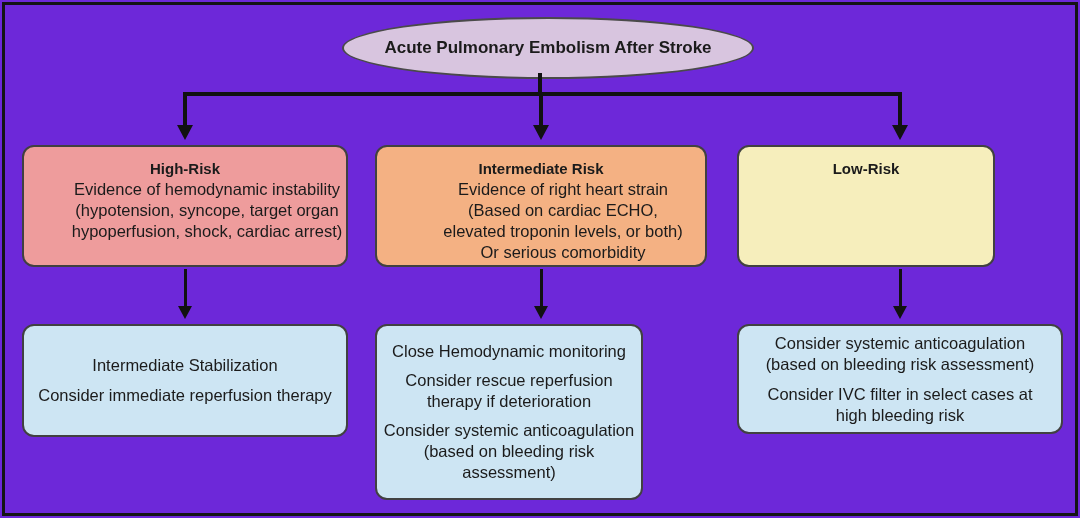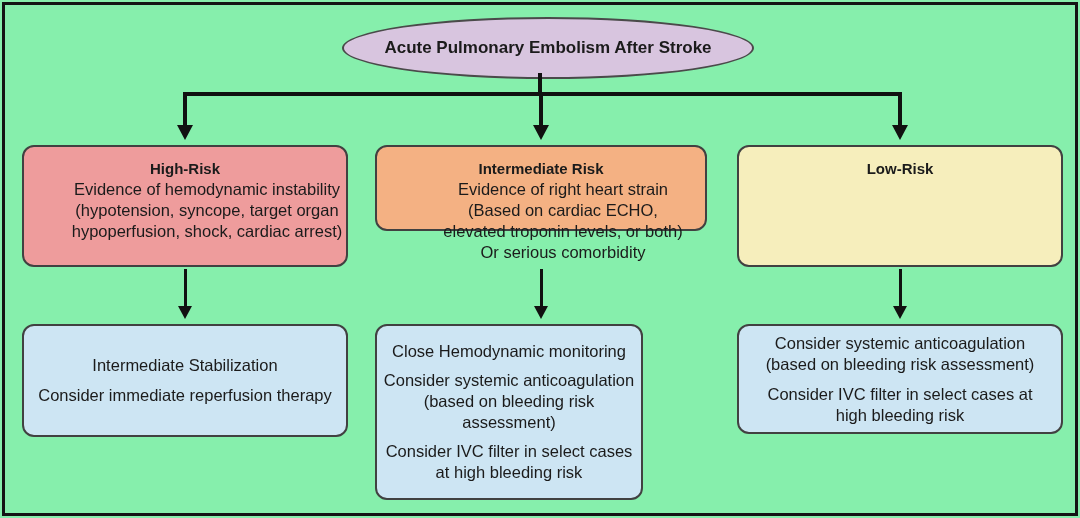--- a/index.html
+++ b/index.html
@@ -1,19 +1,19 @@
 <!DOCTYPE html>
 <html style="--root-fill: #d8c5df; --high-risk-fill: #ee9c9c; --intermediate-fill: #f4b183; --low-risk-fill: #f6eebc; --outcome-fill: #cde5f3; --border: #414141; --arrow: #111111;"><head>
 <meta charset="utf-8">
 <style>
   html,body{margin:0;padding:0;background:#ffffff;}
   .stage{
     position:relative;
     width:1080px;height:518px;
-    background:#86efac;
+    background:#6d28d9;
     font-family:"Liberation Sans","DejaVu Sans",sans-serif;
     color:#1b1b1b;
     overflow:hidden;
   }
   .frame{
     position:absolute;
     left:2px;top:2px;right:2px;bottom:2px;
     border:3px solid #141414;
     pointer-events:none;
   }
@@ -35,22 +35,22 @@
     border-radius:12px;
     box-sizing:border-box;
     text-align:center;
     font-size:16.5px;
     line-height:21px;
   }
   .risk-node{padding-top:11px;}
   .risk-title{font-weight:bold;font-size:15px;}
   .risk-body{white-space:pre-line;padding-left:44px;}
   .node-high{left:22px;top:145px;width:326px;height:122px;background:var(--high-risk-fill,#ee9c9c);}
-  .node-mid {left:375px;top:145px;width:332px;height:86px;background:var(--intermediate-fill,#f4b183);}
-  .node-low {left:737px;top:145px;width:326px;height:122px;background:var(--low-risk-fill,#f6eebc);}
+  .node-mid {left:375px;top:145px;width:332px;height:122px;background:var(--intermediate-fill,#f4b183);}
+  .node-low {left:737px;top:145px;width:258px;height:122px;background:var(--low-risk-fill,#f6eebc);}
   .outcome-node{
     background:var(--outcome-fill,#cde5f3);
     display:flex;flex-direction:column;
     align-items:center;justify-content:center;
     gap:9px;
     padding:8px 6px;
   }
   .outcome-left {left:22px;top:324px;width:326px;height:113px;}
   .outcome-mid  {left:375px;top:324px;width:268px;height:176px;gap:8px;}
   .outcome-right{left:737px;top:324px;width:326px;height:110px;}
@@ -123,24 +123,24 @@
   <div class="tri row-head c1"></div>
   <div class="tri row-head c2"></div>
   <div class="tri row-head c3"></div>
 
   <div class="node outcome-node outcome-left">
     <p class="outcome-item">Intermediate Stabilization</p>
     <p class="outcome-item">Consider immediate reperfusion therapy</p>
   </div>
   <div class="node outcome-node outcome-mid">
     <p class="outcome-item">Close Hemodynamic monitoring</p>
+    <p class="outcome-item">Consider rescue reperfusion
+therapy if deterioration</p>
     <p class="outcome-item">Consider systemic anticoagulation
 (based on bleeding risk assessment)</p>
-    <p class="outcome-item">Consider IVC filter in select cases
-at high bleeding risk</p>
   </div>
   <div class="node outcome-node outcome-right">
     <p class="outcome-item">Consider systemic anticoagulation
 (based on bleeding risk assessment)</p>
     <p class="outcome-item">Consider IVC filter in select cases at
 high bleeding risk</p>
   </div>
 
   <div class="frame"></div>
 </div>

